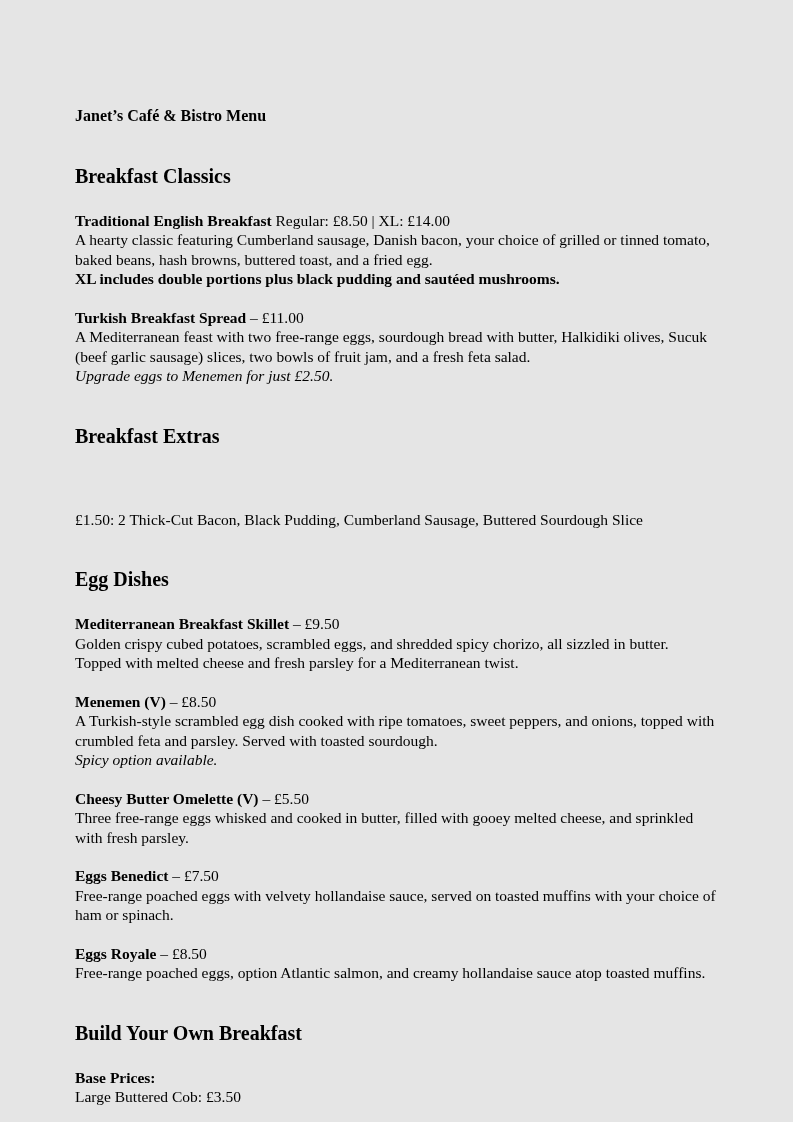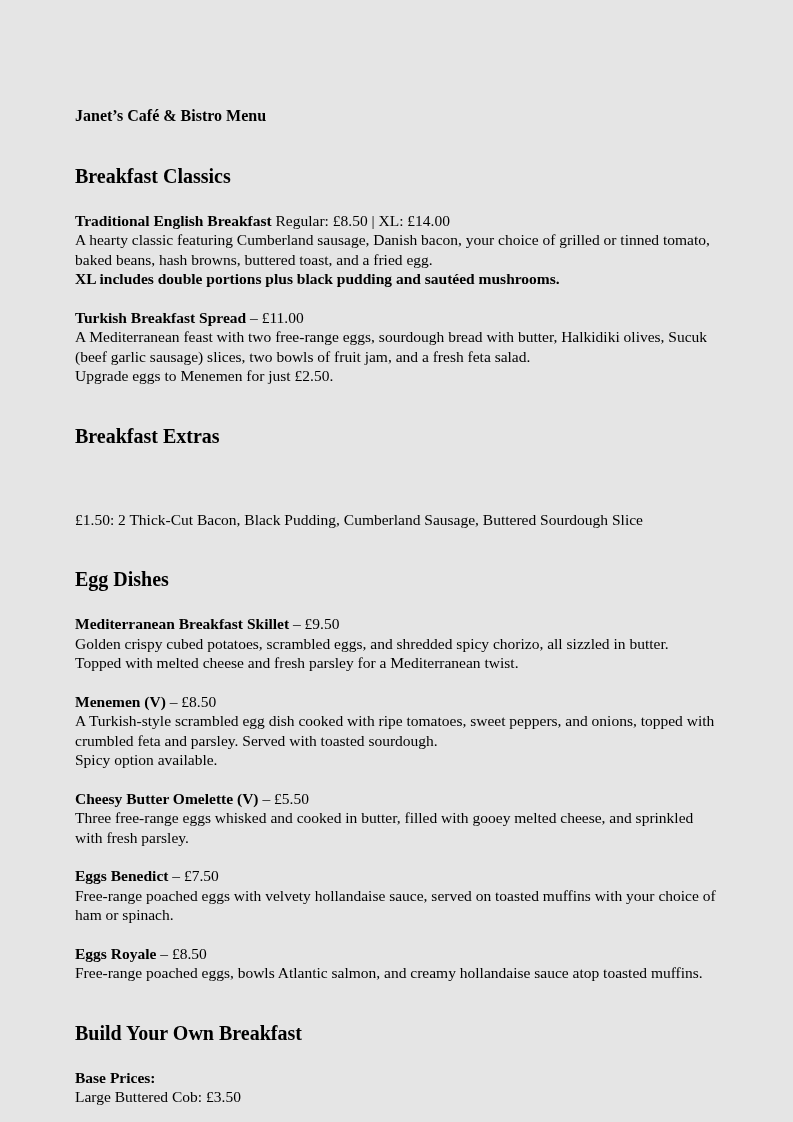--- a/index.html
+++ b/index.html
@@ -30,21 +30,21 @@
   h2.section-heading {
     font-size: 20px;
     line-height: 26px;
     font-weight: bold;
     margin: 37px 0 22px 0;
     font-family: Liberation Serif, serif;
   }
   p.para { margin: 0 0 19px 0; }
   p.para:last-child { margin-bottom: 0; }
   .b { font-weight: bold; }
-  .i { }
+  .i { font-style: italic; }
   .footer {
     font-family: "Liberation Sans", "DejaVu Sans", sans-serif;
     font-size: 15px;
     line-height: 19px;
     margin-top: 20px;
   }
 </style>
 </head>
 <body>
 
@@ -110,21 +110,21 @@
       <span class="b">Eggs Benedict</span>
       <span>– £7.50</span>
       <br>
       <span>Free-range poached eggs with velvety hollandaise sauce, served on toasted muffins with your choice of ham or spinach.</span>
     </p>
 
     <p class="para">
       <span class="b">Eggs Royale</span>
       <span>– £8.50</span>
       <br>
-      <span>Free-range poached eggs, bowls Atlantic salmon, and creamy hollandaise sauce atop toasted muffins.</span>
+      <span>Free-range poached eggs, option Atlantic salmon, and creamy hollandaise sauce atop toasted muffins.</span>
     </p>
 
     <h2 class="section-heading">Build Your Own Breakfast</h2>
 
     <p class="para">
       <span class="b">Base Prices:</span>
       <br>
       <span>Large Buttered Cob: £3.50</span>
     </p>
 

